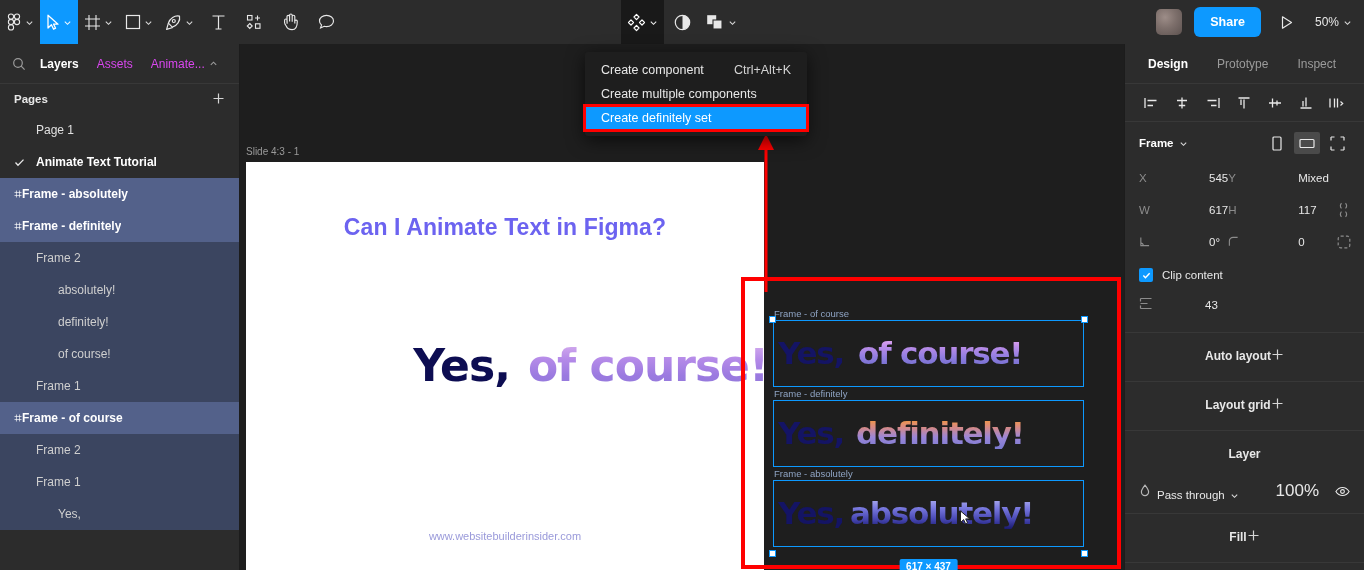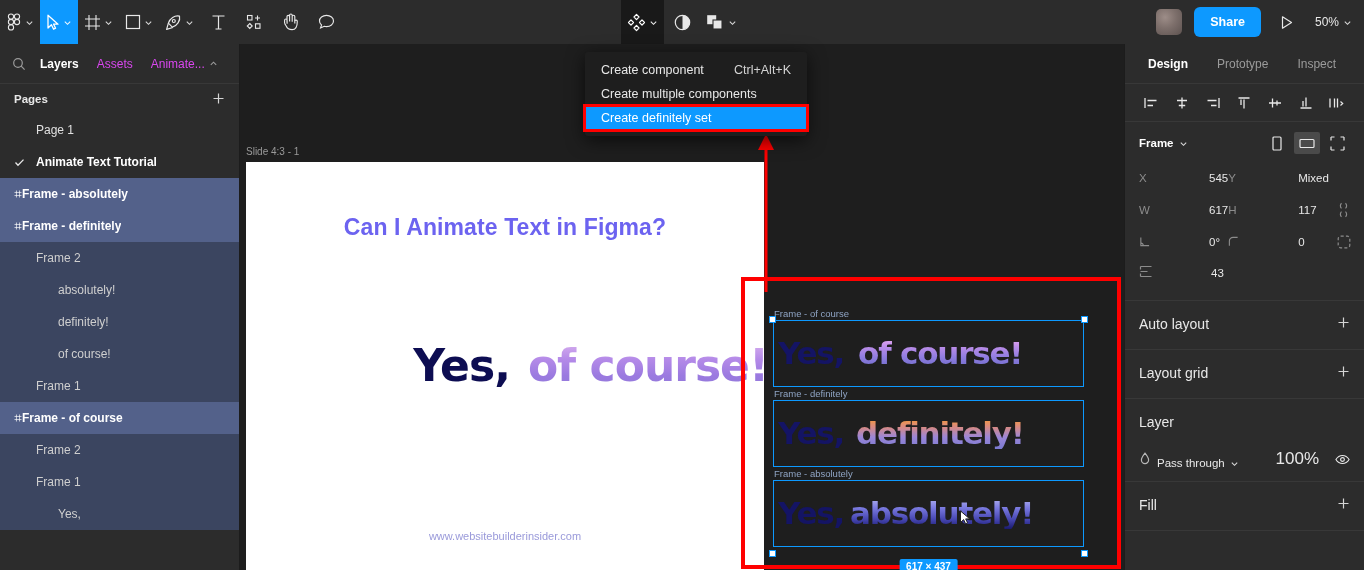--- a/index.html
+++ b/index.html
@@ -219,43 +219,43 @@
   .align-row {
     height: 38px; display: flex; align-items: center;
     padding: 0 10px; gap: 0; border-bottom: 1px solid #383838;
   }
   .align-btn {
     width: 31px; height: 28px; display: flex; align-items: center;
     justify-content: center; cursor: pointer; color: #e8e8e8;
   }
   .sec { border-bottom: 1px solid #383838; padding: 10px 14px 12px; }
   .sec-hdr {
-    display: flex; align-items: center; justify-content: space-between;
-    color: #e8e8e8; font-size: 14px; font-weight: normal; height: 26px;
+    display: flex; align-items: center; justify-content: center;
+    color: #e8e8e8; font-size: 12px; font-weight: bold; height: 26px;
   }
   .frame-hdr-row { display: flex; align-items: center; justify-content: space-between; }
   .frame-name { display: flex; align-items: center; gap: 5px; color: #fff; font-size: 11.5px; font-weight: bold; }
   .hdr-icons { display: flex; align-items: center; gap: 4px; }
   .sq-btn {
     width: 26px; height: 22px; display: flex; align-items: center;
     justify-content: center; cursor: pointer; border-radius: 2px; color: #e8e8e8;
   }
   .sq-btn.on { background: #4a4a4a; }
   .prop-grid { display: grid; grid-template-columns: 1fr 1fr 30px; row-gap: 0; margin-top: 8px; }
   .prop-cell { display: flex; align-items: center; height: 32px; gap: 8px; }
   .prop-k { color: #8c8c8c; font-size: 11.5px; width: 14px; flex: none; }
   .prop-v { color: #e8e8e8; font-size: 11.5px; padding-left: 48px; }
   .prop-icon { display: flex; align-items: center; justify-content: center; height: 32px; cursor: pointer; }
   .chk-row { display: flex; align-items: center; gap: 9px; height: 30px; margin-top: 2px; }
   .chk-box {
     width: 14px; height: 14px; background: #0d99ff; border-radius: 2px;
     display: flex; align-items: center; justify-content: center; cursor: pointer;
   }
   .chk-lbl { color: #e8e8e8; font-size: 11.5px; }
-  .pad-row { display: flex; align-items: center; gap: 9px; height: 30px; }
+  .pad-row { display: flex; align-items: center; gap: 3px; height: 30px; }
   .layer-line { display: flex; align-items: flex-end; height: 30px; margin-top: 4px; gap: 6px; }
   .blend { display: flex; align-items: center; gap: 5px; color: #e8e8e8; font-size: 11.5px; cursor: pointer; flex: 1; }
   .opacity-v { color: #e8e8e8; font-size: 17px; margin-right: 10px; }
   .eye { cursor: pointer; }
 </style>
 </head>
 <body>
 
 <div class="app">
 
@@ -713,20 +713,28 @@
           </span>
           <span class="prop-v">0</span>
         </div>
         <div class="prop-icon">
           <svg width="14" height="14" viewBox="0 0 14 14" fill="none" stroke="#8c8c8c" stroke-width="1.2" stroke-dasharray="3 2.2">
             <rect x="1.2" y="1.2" width="11.6" height="11.6" rx="2.5"></rect>
           </svg>
         </div>
       </div>
 
+      <div class="chk-row">
+        <span class="chk-box">
+          <svg width="9" height="9" viewBox="0 0 10 10" fill="none" stroke="#fff" stroke-width="1.6">
+              <path d="M1.5 5 3.8 7.4 8.5 2.4"></path>
+            </svg>
+        </span>
+        <span class="chk-lbl">Clip content</span>
+      </div>
 
       <div class="pad-row">
         <span>
           <svg width="15" height="13" viewBox="0 0 15 13" fill="none" stroke="#8c8c8c" stroke-width="1.2">
             <path d="M1.5 1.5h11M1.5 6.5h7M1.5 11.5h11M1.5 1.5v3M1.5 11.5v-3"></path>
           </svg>
         </span>
         <span class="prop-v">43</span>
       </div>
     </div>

